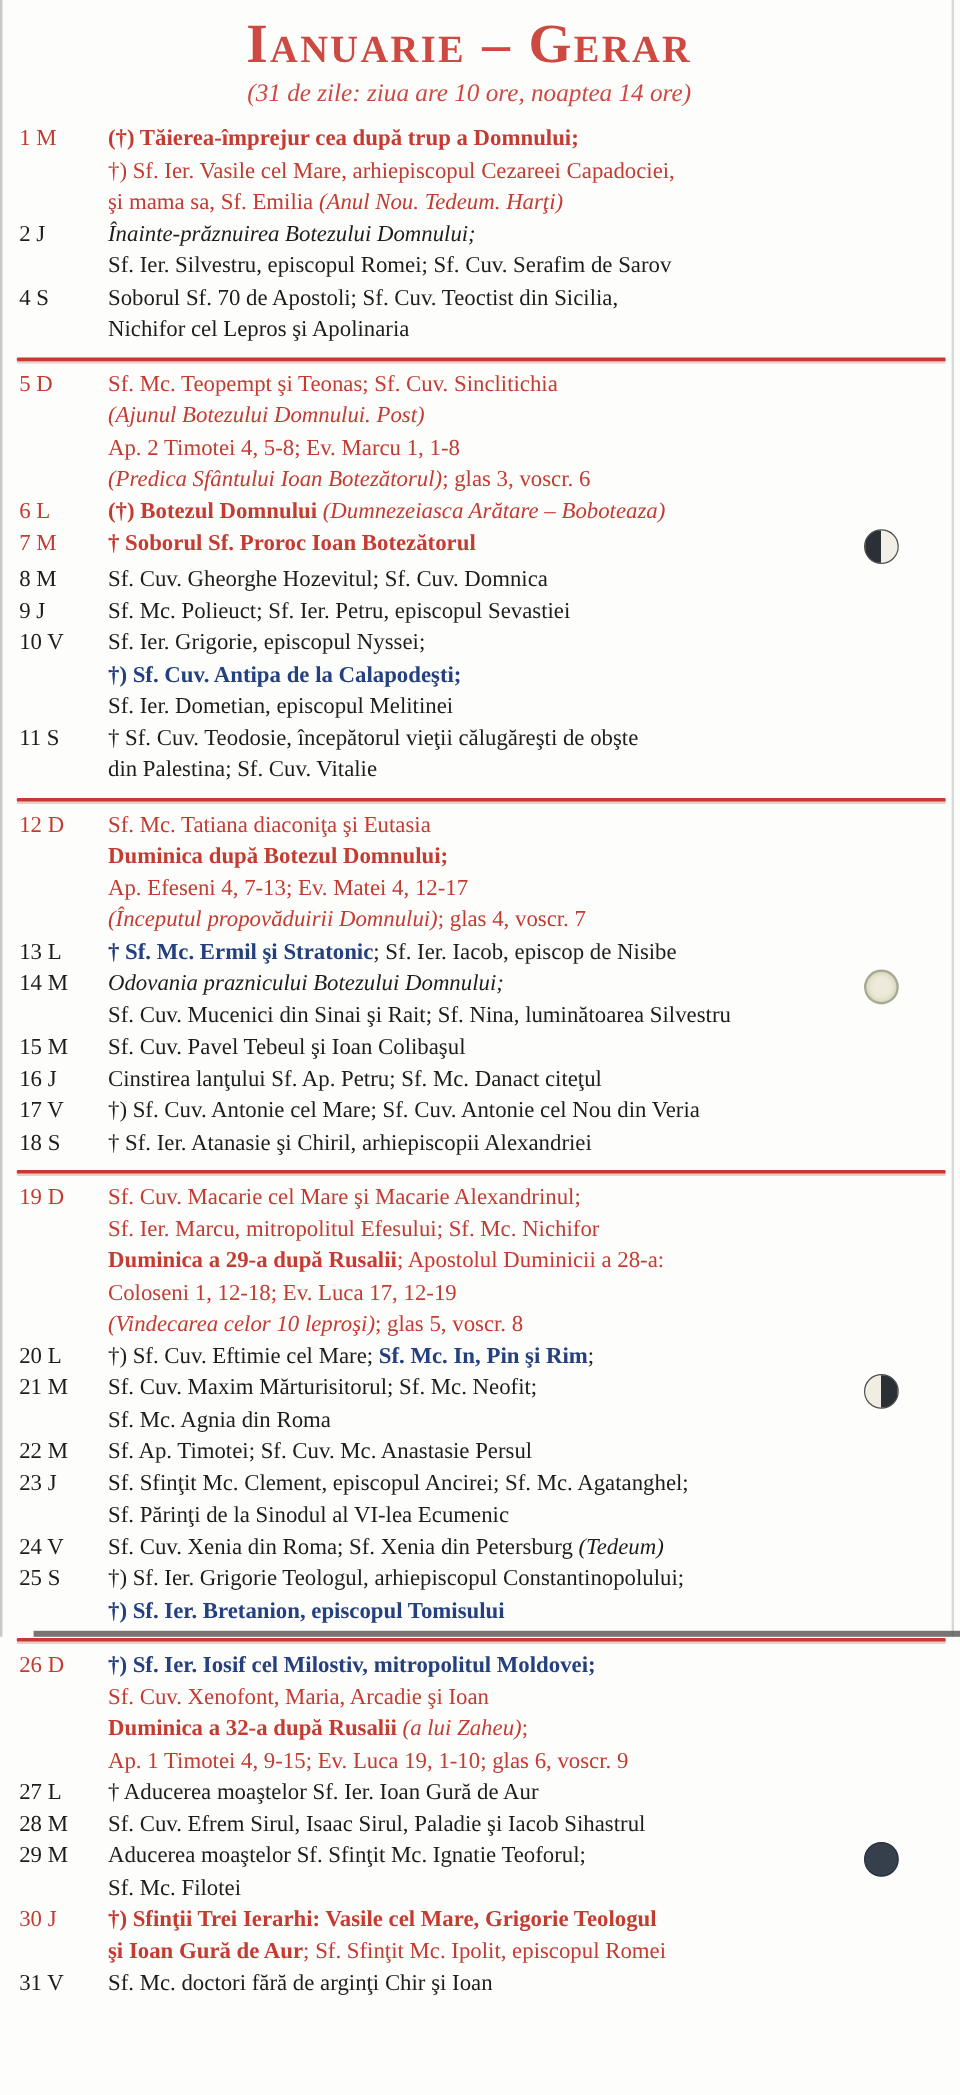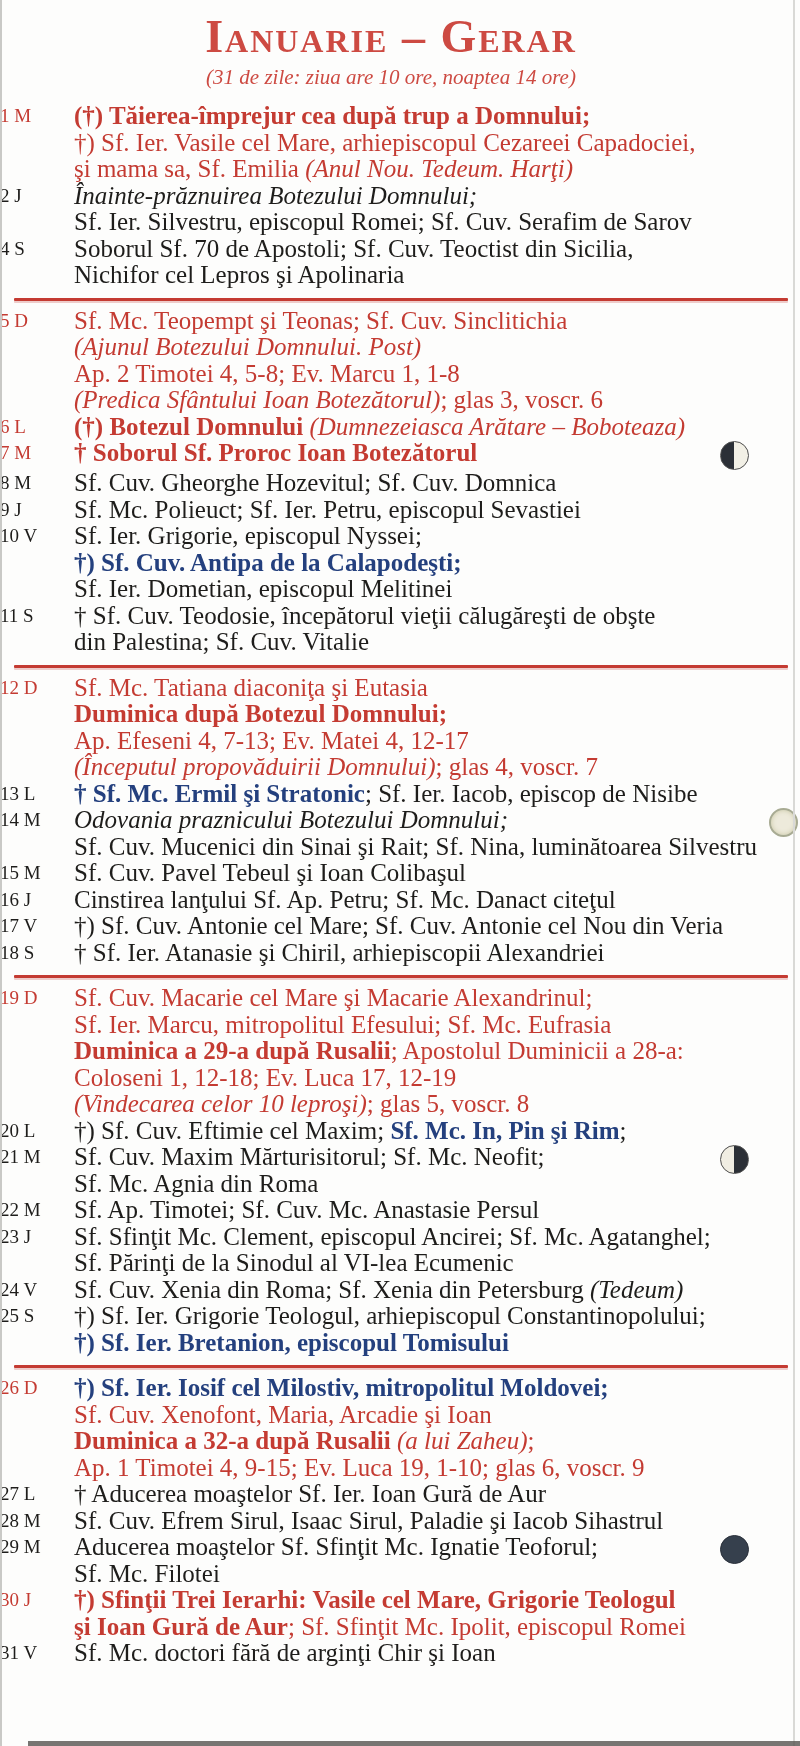--- a/index.html
+++ b/index.html
@@ -8,21 +8,21 @@
     --blue: #24407e;
     --ink: #1e1d1b;
   }
   * { margin:0; padding:0; box-sizing:border-box; }
   html,body { width:800px; height:1746px; background:#fdfdfc; overflow:hidden; }
   body {
     font-family: "Liberation Serif", "DejaVu Serif", serif;
     color: var(--ink);
     position: relative;
   }
-  .page { position:relative; width:800px; height:1746px; padding:12px 0 0 0; }
+  .page { position:relative; width:800px; height:1364px; padding:12px 0 0 0; }
 
   
   .header { text-align:center; padding-right:18px; }
   .title {
     font-variant: small-caps;
     font-weight: bold;
     font-size: 46px;
     line-height: 50px;
     letter-spacing: 2px;
     color: var(--title-red);
@@ -30,24 +30,24 @@
   .subtitle {
     font-style: italic;
     font-size: 21px;
     line-height: 26px;
     margin-top: 2px;
     color: var(--title-red);
   }
 
   
   .entries { margin-top: 13px; }
-  .entry { display:grid; grid-template-columns: 74px 1fr 92px; }
+  .entry { display:grid; grid-template-columns: 74px 1fr 92px; padding-left:16px; }
   .day-label { font-size:19px; line-height:26.5px; color:var(--ink); white-space:nowrap; }
   .day-label.red { color: var(--red); }
-  .content { font-size:25px; }
+  .content { font-size:19px; }
   .line { line-height:26.5px; min-height:26.5px; white-space:nowrap; }
   .seg { color: var(--ink); }
   .seg.red { color: var(--red); }
   .seg.blue { color: var(--blue); }
   .seg.bold { font-weight: bold; }
   .seg.italic { font-style: italic; }
 
   
   .separator {
     height: 3px;
@@ -219,31 +219,31 @@
         <div class="content">
           <div class="line"><span class="seg">† Sf. Ier. Atanasie şi Chiril, arhiepiscopii Alexandriei</span></div>
         </div>
         <div class="moon-slot"></div>
       </div>
       <div class="separator"></div>
       <div class="entry">
         <div class="day-label red">19 D</div>
         <div class="content">
           <div class="line"><span class="seg red">Sf. Cuv. Macarie cel Mare şi Macarie Alexandrinul;</span></div>
-          <div class="line"><span class="seg red">Sf. Ier. Marcu, mitropolitul Efesului; Sf. Mc. Eufrasia</span></div>
+          <div class="line"><span class="seg red">Sf. Ier. Marcu, mitropolitul Efesului; Sf. Mc. Nichifor</span></div>
           <div class="line"><span class="seg red bold">Duminica a 29-a după Rusalii</span><span class="seg red">; Apostolul Duminicii a 28-a:</span></div>
           <div class="line"><span class="seg red">Coloseni 1, 12-18; Ev. Luca 17, 12-19</span></div>
           <div class="line"><span class="seg red italic">(Vindecarea celor 10 leproşi)</span><span class="seg red">; glas 5, voscr. 8</span></div>
         </div>
         <div class="moon-slot"></div>
       </div>
       <div class="entry">
         <div class="day-label">20 L</div>
         <div class="content">
-          <div class="line"><span class="seg">†) Sf. Cuv. Eftimie cel Maxim; </span><span class="seg blue bold">Sf. Mc. In, Pin şi Rim</span><span class="seg">;</span></div>
+          <div class="line"><span class="seg">†) Sf. Cuv. Eftimie cel Mare; </span><span class="seg blue bold">Sf. Mc. In, Pin şi Rim</span><span class="seg">;</span></div>
         </div>
         <div class="moon-slot"></div>
       </div>
       <div class="entry">
         <div class="day-label">21 M</div>
         <div class="content">
           <div class="line"><span class="seg">Sf. Cuv. Maxim Mărturisitorul; Sf. Mc. Neofit;</span></div>
           <div class="line"><span class="seg">Sf. Mc. Agnia din Roma</span></div>
         </div>
         <div class="moon-slot">

